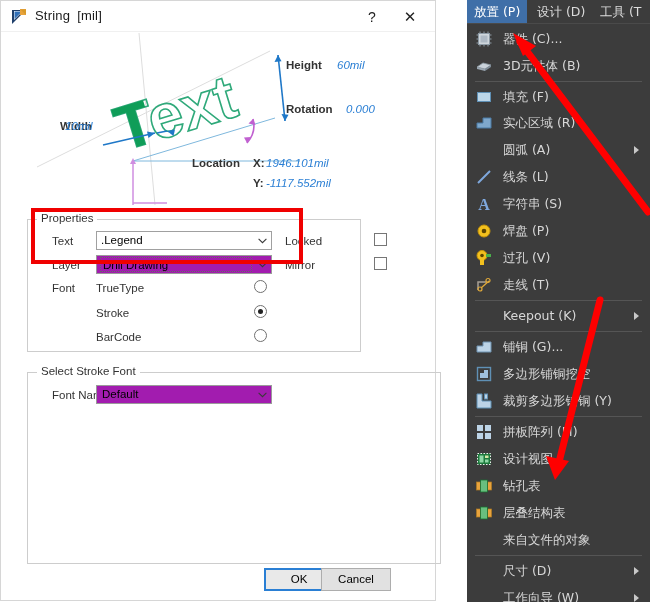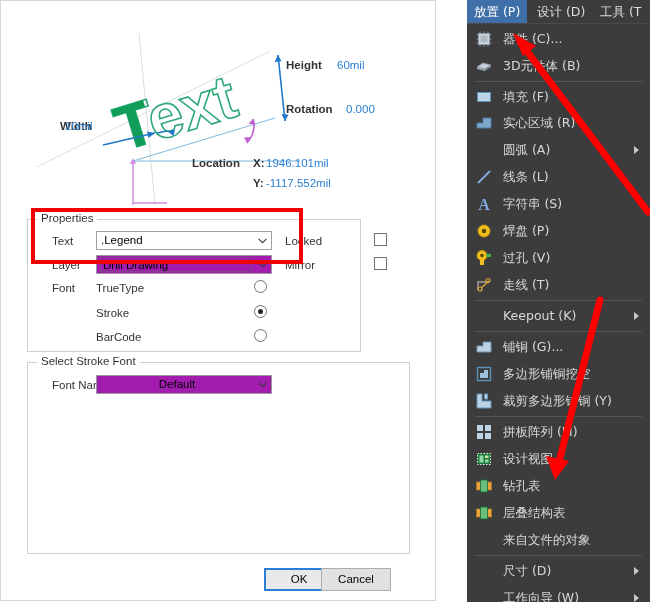--- a/index.html
+++ b/index.html
@@ -31,21 +31,21 @@
     font-size:14px;color:#222;text-align:center;line-height:22px;cursor:default;
   }
   .tb-close{
     position:absolute;right:12px;top:5px;width:26px;height:22px;
     text-align:center;line-height:22px;color:#222;font-size:15px;cursor:default;
   }
 
   
   .preview{position:absolute;left:14px;top:32px;width:406px;height:172px;overflow:hidden;}
   .pv-label{position:absolute;font-size:11.5px;color:#333;font-weight:bold;white-space:nowrap;}
-  .pv-val{position:absolute;font-size:11.5px;color:#2b7fd4;white-space:nowrap;}
+  .pv-val{position:absolute;font-size:11.5px;color:#2b7fd4;white-space:nowrap;font-style:italic;}
 
   
   .group{
     position:absolute;border:1px solid #cdcdcd;box-sizing:border-box;background:transparent;
   }
   .group-title{
     position:absolute;top:-8px;left:9px;background:#ffffff;padding:0 4px;
     font-size:11.5px;color:#333;white-space:nowrap;
   }
   .fld-label{position:absolute;font-size:11.5px;color:#333;white-space:nowrap;}
@@ -128,20 +128,34 @@
 
   .arrow-layer{position:absolute;left:0;top:0;width:650px;height:602px;pointer-events:none;}
 </style>
 </head>
 <body>
 
 <div class="root">
 
   <div class="dialog">
 
+    <div class="titlebar">
+      <span class="tb-icon">
+        <svg width="17" height="17" viewBox="0 0 17 17">
+          <polygon points="1,2 15,2 1,16" fill="#1f3f6b"></polygon>
+          <polygon points="3,3 12,3 3,12" fill="#ffffff"></polygon>
+          <polygon points="3.5,3.5 11,3.5 3.5,11" fill="#2f6fb8"></polygon>
+          <rect x="9" y="1" width="6" height="6" fill="#e8a33d" transform="rotate(0)"></rect>
+          <polygon points="9.5,1.5 15,1.5 15,7" fill="#d79a2b"></polygon>
+        </svg>
+      </span>
+      <span class="tb-title"><span>String</span><span class="tb-unit">[mil]</span></span>
+      <span class="tb-help">?</span>
+      <span class="tb-close">✕</span>
+    </div>
 
     <div class="preview">
       <svg width="406" height="172" viewBox="0 0 406 172">
 
         <line x1="124" y1="0" x2="140" y2="172" stroke="#dddddd" stroke-width="1"></line>
         <line x1="22" y1="134" x2="255" y2="18" stroke="#dddddd" stroke-width="1"></line>
 
         <line x1="118" y1="128" x2="285" y2="128" stroke="#7fb8dd" stroke-width="1"></line>
         <line x1="118" y1="128" x2="260" y2="85" stroke="#7fb8dd" stroke-width="1"></line>
 
@@ -223,21 +237,21 @@
 
       <span class="fld-label" style="left:257px;top:15px;">Locked</span>
       <span class="cb" style="left:346px;top:13px;"></span>
 
       <span class="fld-label" style="left:257px;top:39px;">Mirror</span>
       <span class="cb" style="left:346px;top:37px;"></span>
     </div>
 
     <div class="redbox"></div>
 
-    <div class="group" style="left:26px;top:361px;width:383px;height:192px;text-align:center;">
+    <div class="group" style="left:26px;top:371px;width:414px;height:192px;">
       <span class="group-title">Select Stroke Font</span>
       <span class="fld-label" style="left:24px;top:16px;">Font Name</span>
       <div class="combo gray" style="left:68px;top:12px;width:176px;">
         <span class="cv" style="border:none;padding-left:2px;">Default</span>
         <span class="arrow">
           <svg class="chev" viewBox="0 0 9 6">
               <path d="M0.6 0.8 L4.5 4.7 L8.4 0.8" fill="none" stroke="#3a3a3a" stroke-width="1.1"></path>
             </svg>
         </span>
       </div>

